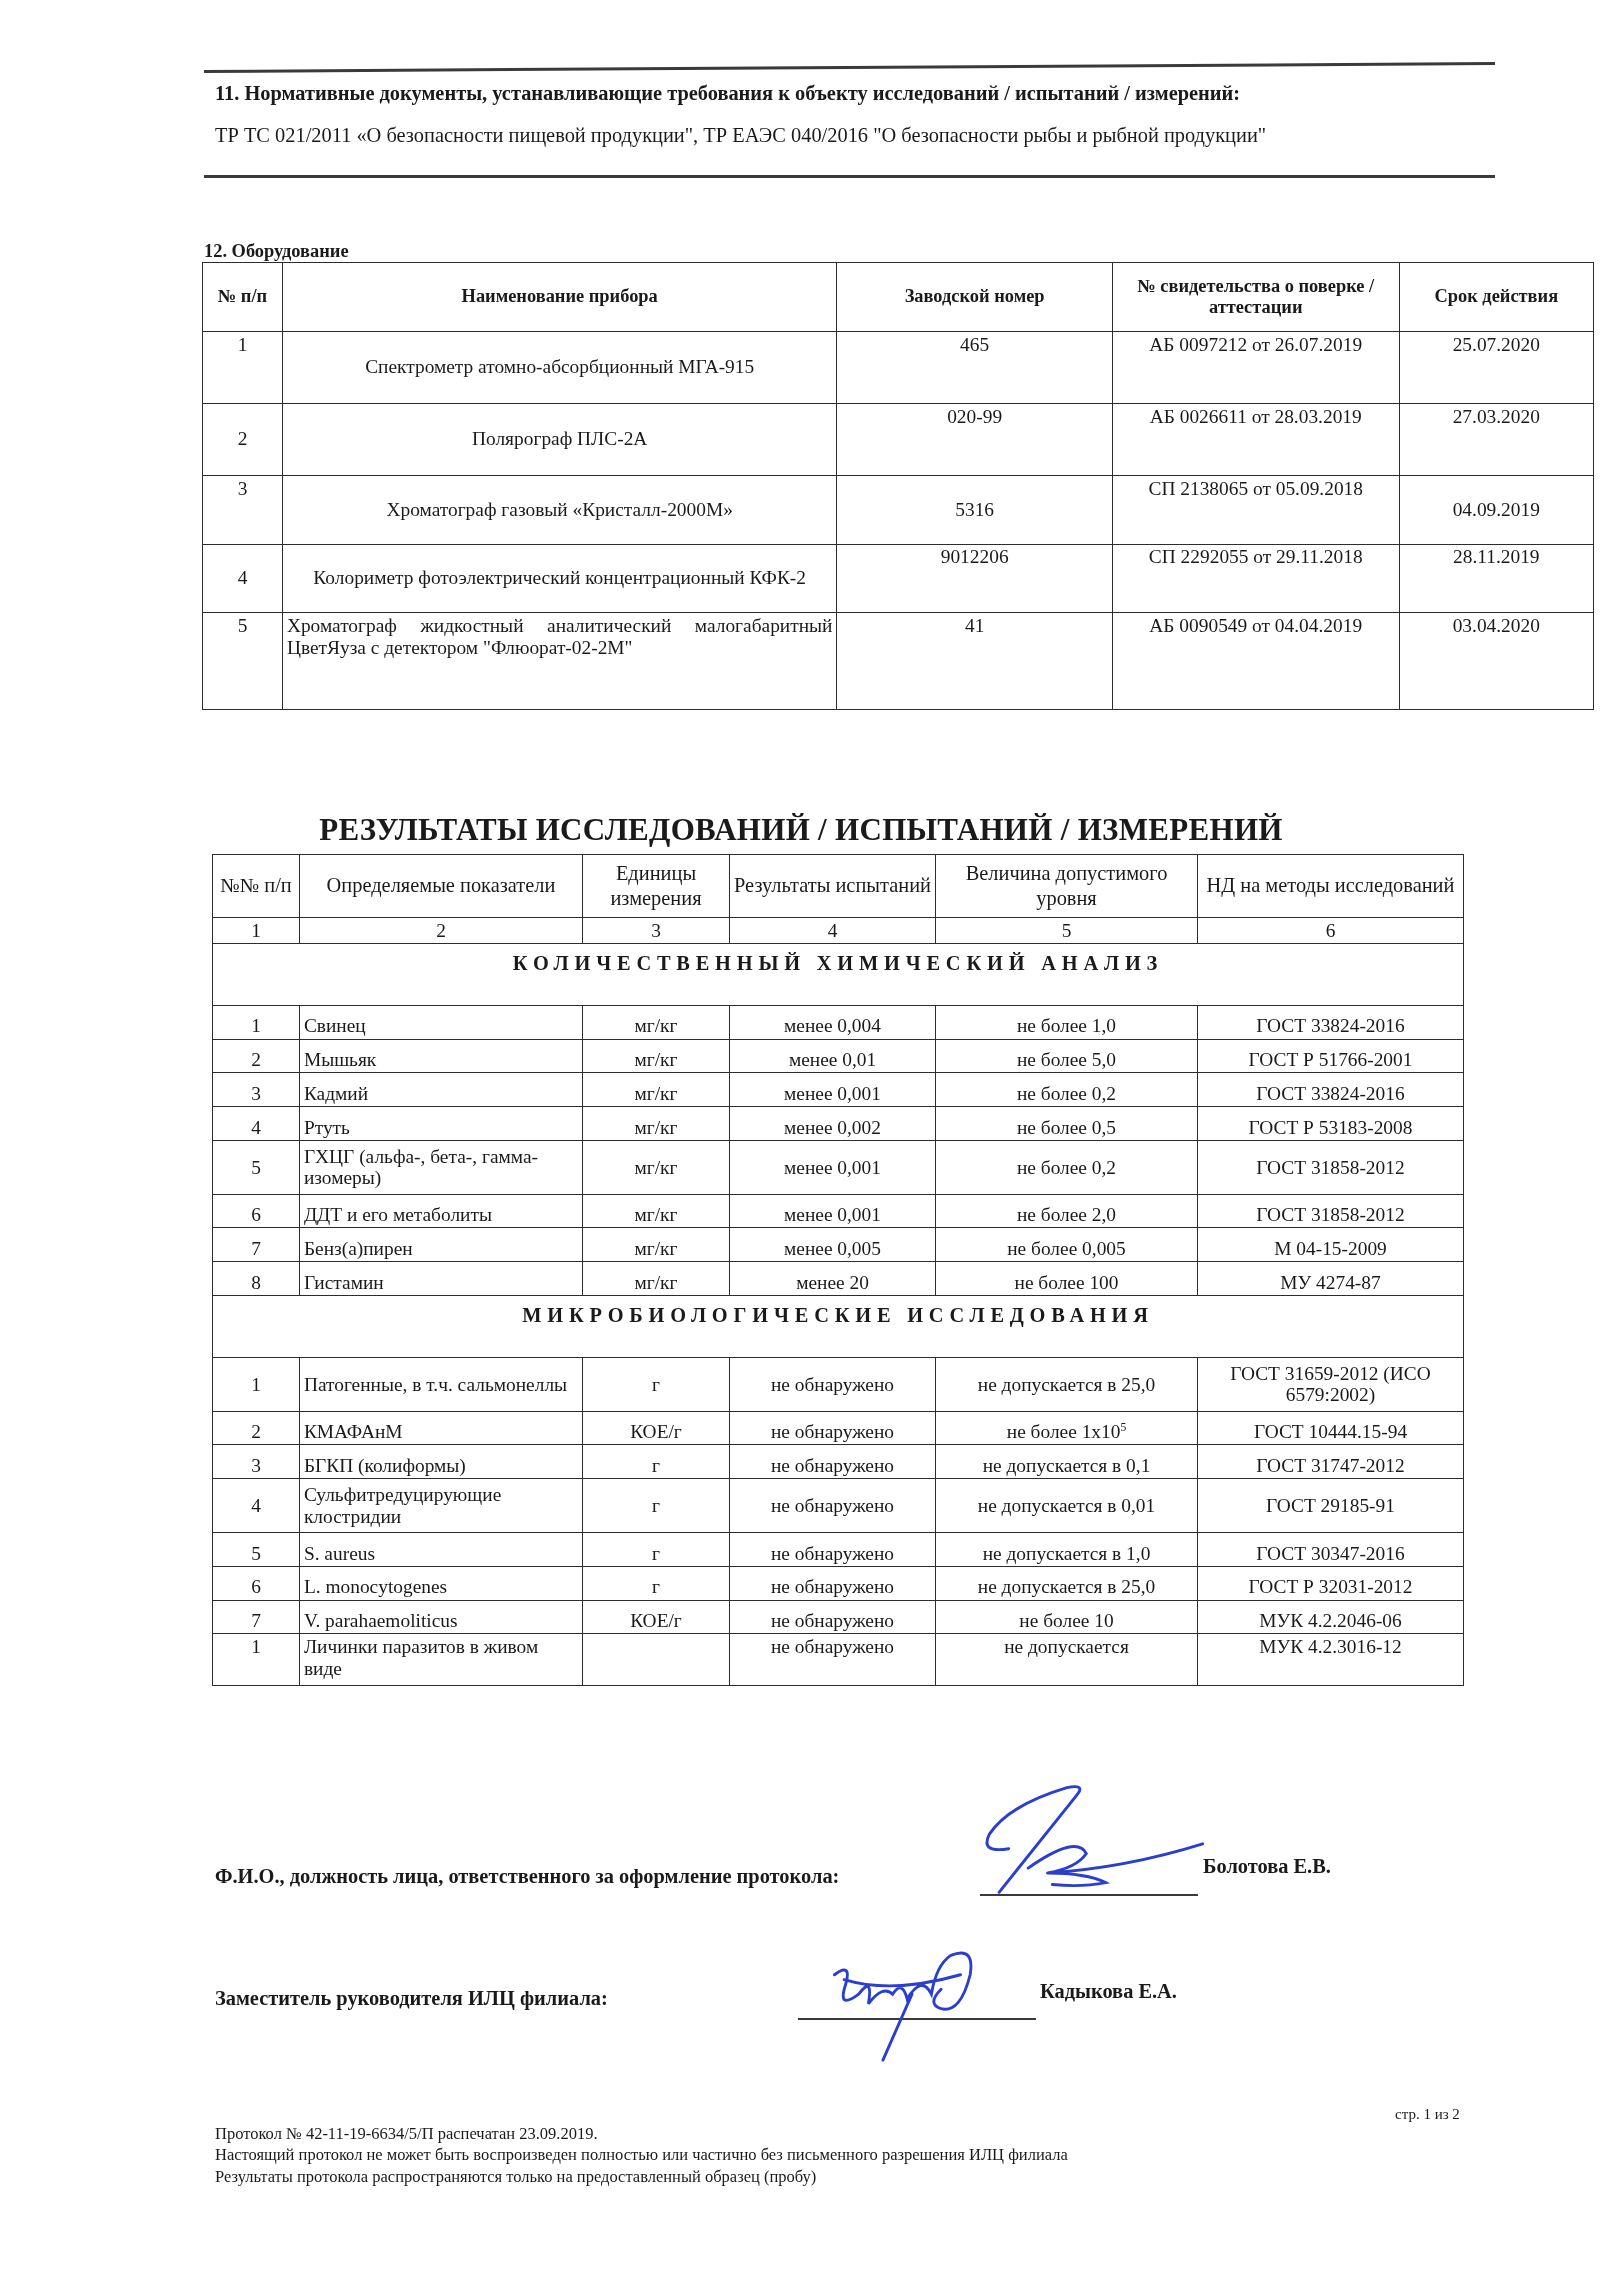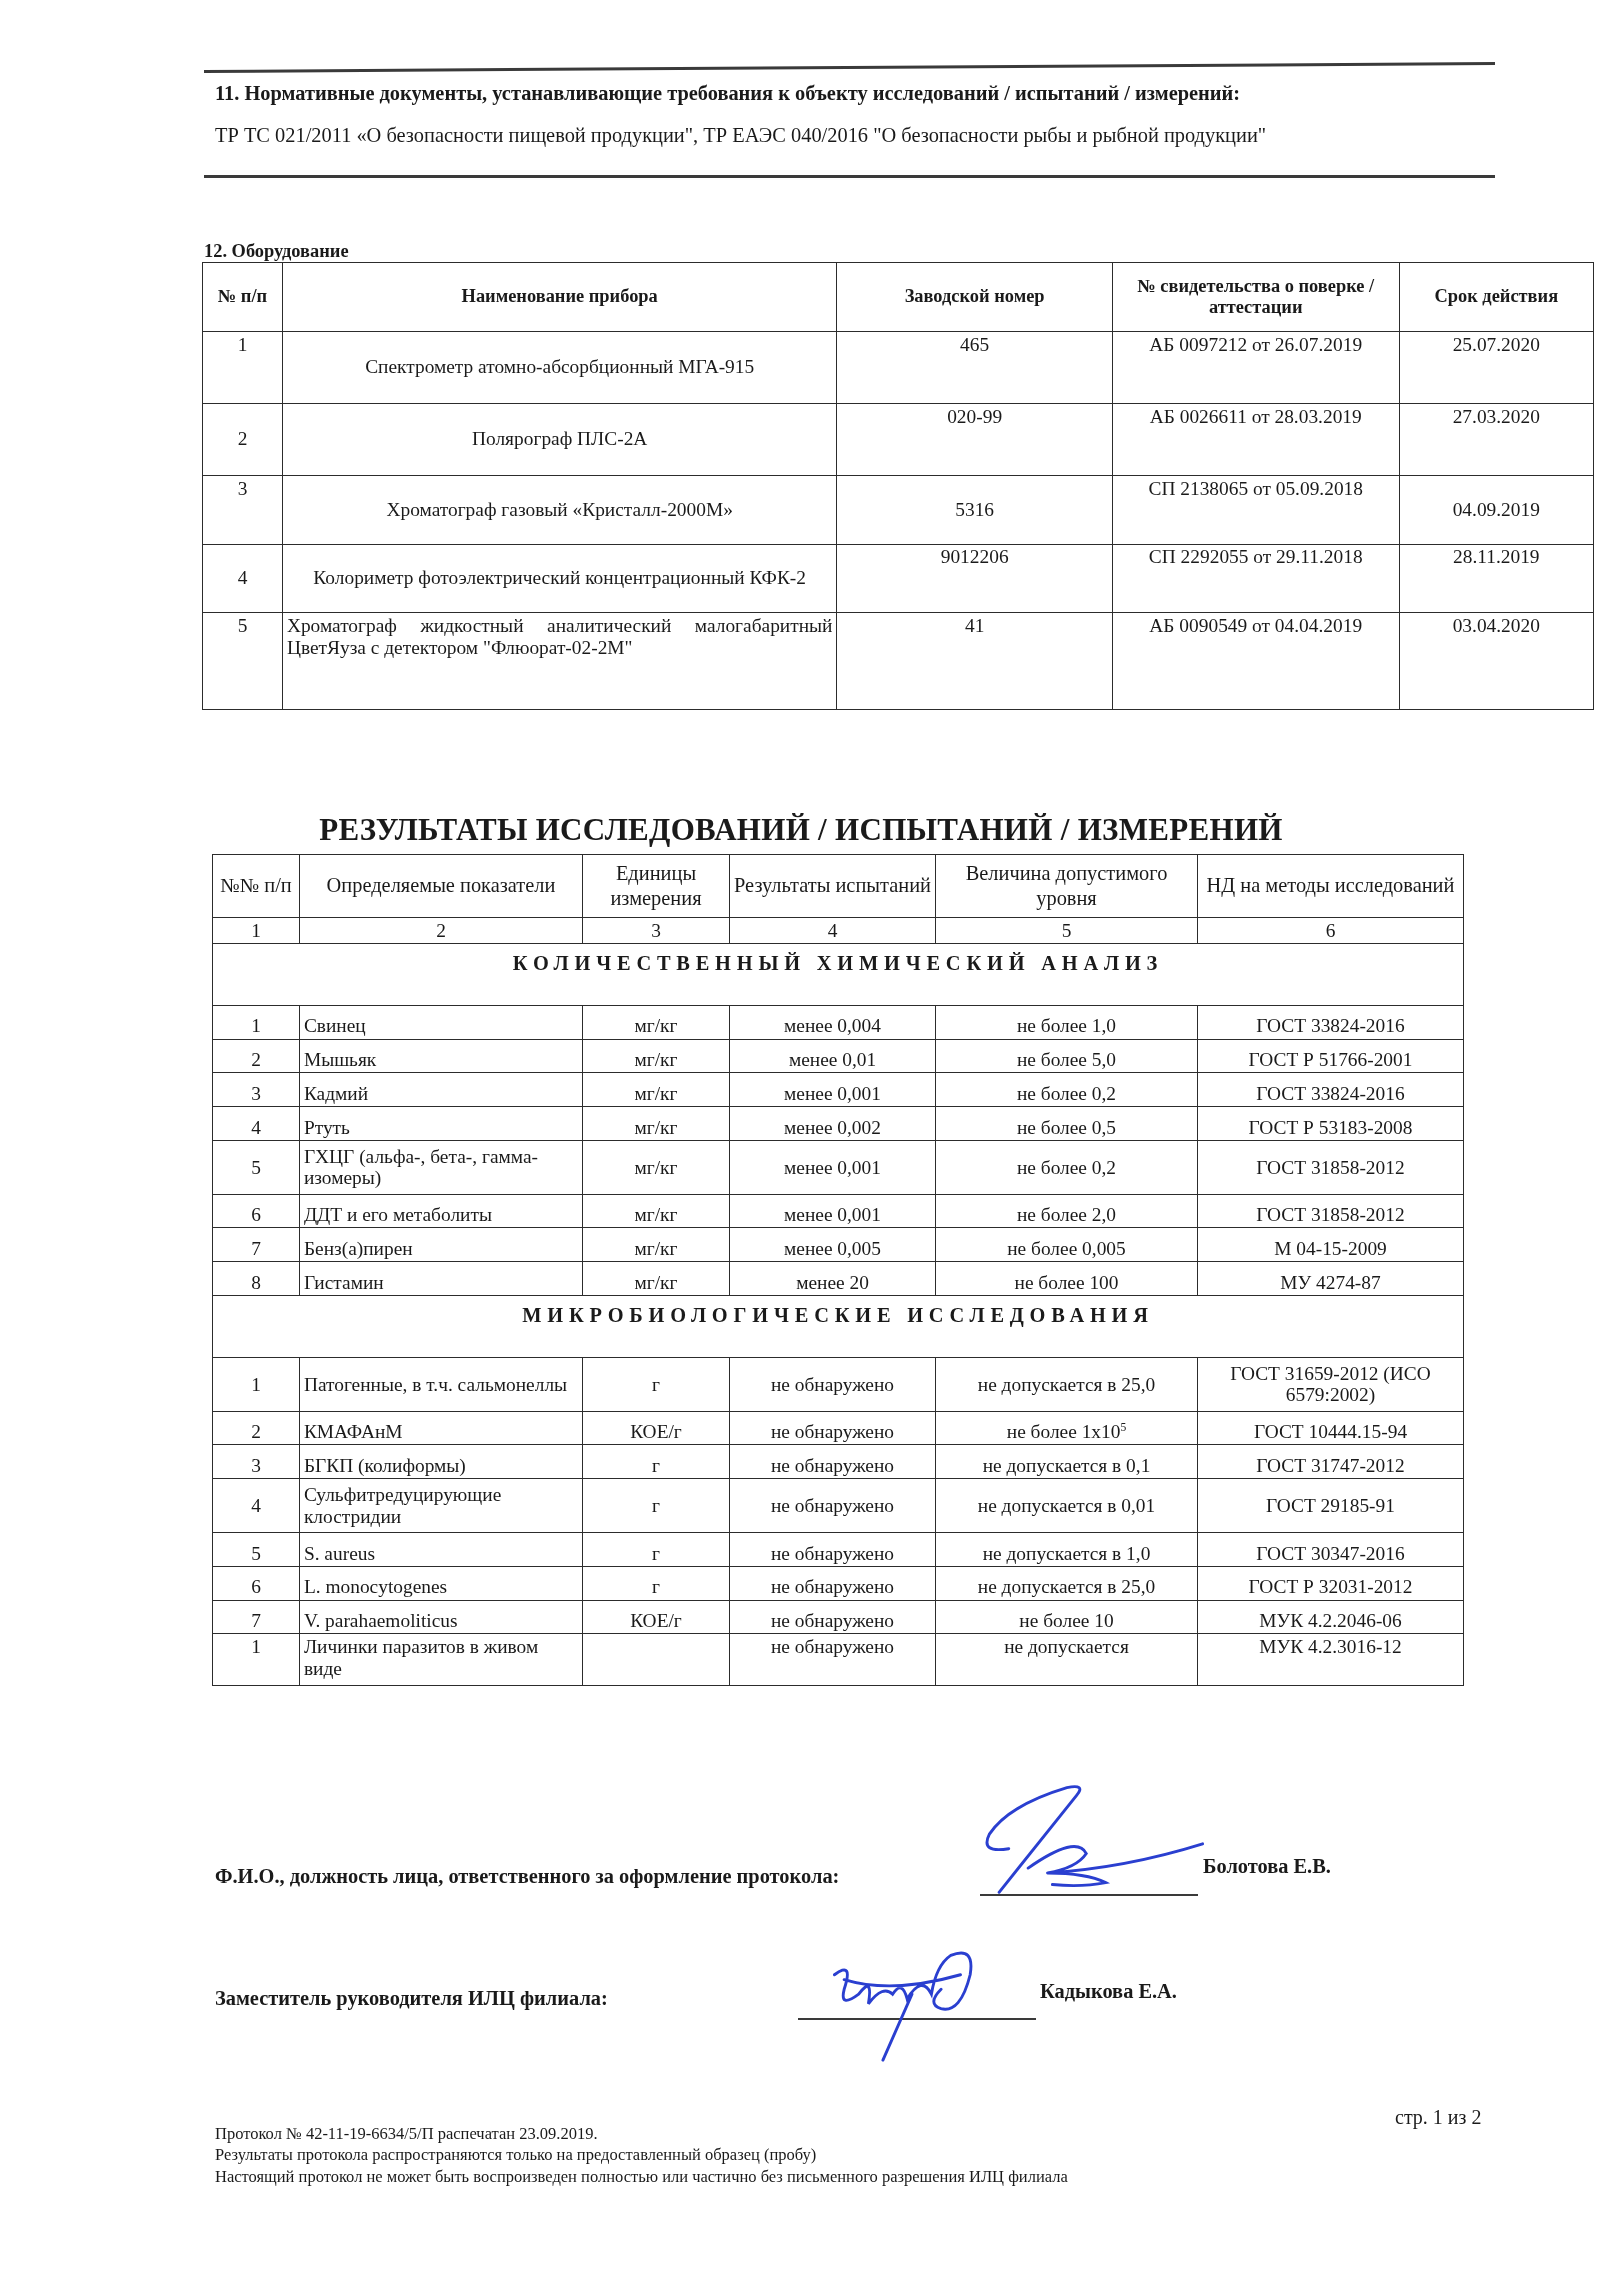--- a/index.html
+++ b/index.html
@@ -44,21 +44,21 @@
   #results tr.tall td { height: 49px; vertical-align: middle; }
   #results td.name { text-align: left; }
   sup { font-size: 11.6px; }
 
   .sig-row { position: absolute; font-weight: bold; font-size: 20.4px; }
   .sig-line { position: absolute; height: 1.9px; background: #3a3a3a; }
   .sig-name { position: absolute; font-weight: bold; font-size: 20.4px; }
   .signature { position: absolute; }
 
   .footer { position: absolute; font-size: 16.5px; line-height: 21.3px; }
-  .page-num { position: absolute; font-size: 20px; }
+  .page-num { position: absolute; font-size: 15px; }
 </style>
 </head>
 <body>
 
 <div class="hline" style="left:204px; top:66px; width:1291px; transform:rotate(-0.35deg);"></div>
 <div class="sec11-title">11. Нормативные документы, устанавливающие требования к объекту исследований / испытаний / измерений:</div>
 <div class="sec11-text">ТР ТС 021/2011 «О безопасности пищевой продукции", ТР ЕАЭС 040/2016 "О безопасности рыбы и рыбной продукции"</div>
 <div class="hline" style="left:204px; top:175px; width:1291px;"></div>
 
 <div class="sec12-title">12. Оборудование</div>
@@ -293,17 +293,17 @@
 
 <div class="sig-row" style="left:215px; top:1987px;">Заместитель руководителя ИЛЦ филиала:</div>
 <div class="sig-line" style="left:798px; top:2018px; width:238px;"></div>
 <svg class="signature" style="left:815px; top:1936px;" width="194" height="126" viewBox="0 0 200 130">
   <path d="M20 40 Q40 25 30 55 Q25 75 45 60 Q60 40 55 70 Q70 50 80 60 Q90 45 95 65 Q110 40 120 60 Q125 30 140 20 Q165 10 160 40 Q150 80 130 75 Q115 70 130 55 M30 45 Q80 60 150 40 M100 60 L70 128" fill="none" stroke="#2a3fd0" stroke-width="3" stroke-linecap="round"></path>
 </svg>
 <div class="sig-name" style="left:1040px; top:1980px;">Кадыкова Е.А.</div>
 
 <div class="footer" style="left:215px; top:2123px;">
   <div>Протокол №  42-11-19-6634/5/П  распечатан 23.09.2019.</div>
+  <div>Настоящий протокол не может быть воспроизведен полностью или частично без письменного разрешения ИЛЦ филиала</div>
   <div>Результаты протокола распространяются только на предоставленный образец (пробу)</div>
-  <div>Настоящий протокол не может быть воспроизведен полностью или частично без письменного разрешения ИЛЦ филиала</div>
 </div>
 <div class="page-num" style="left:1395px; top:2106px;">стр. 1 из 2</div>
 
 
 </body></html>

